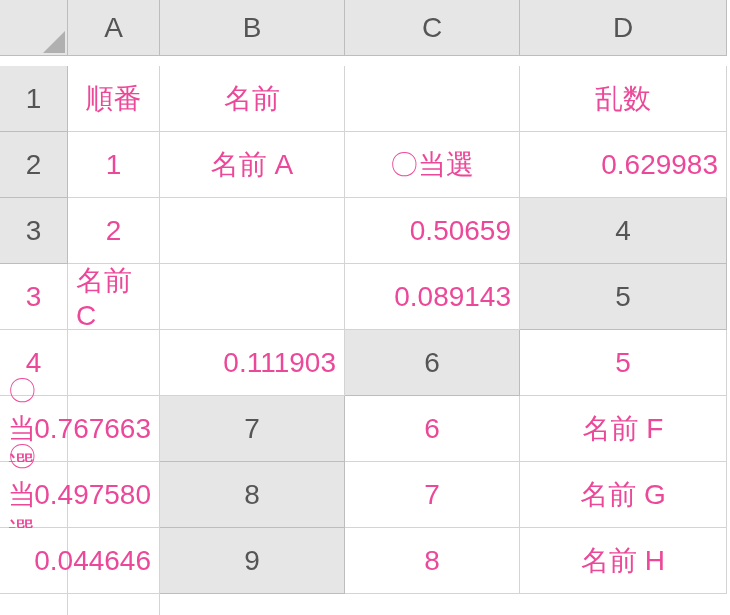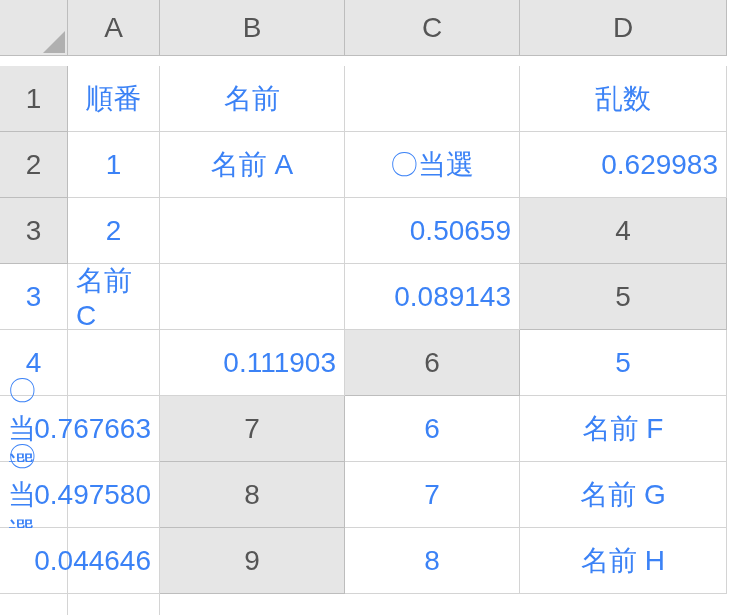--- a/index.html
+++ b/index.html
@@ -12,21 +12,21 @@
     display: grid;
     grid-template-columns: 68px 92px 185px 175px 207px;
     grid-auto-rows: 66px;
     width: 730px;
   }
   .sheet > div {
     box-sizing: border-box;
     display: flex;
     align-items: center;
     font-size: 28px;
-    color: #3b82f6;
+    color: #ec4899;
     border-right: 1px solid #d4d4d4;
     border-bottom: 1px solid #d4d4d4;
     padding: 0 8px;
     background: #ffffff;
   }
   
   .corner {
     background: #e6e6e6 !important;
     position: relative;
     border-right: 1px solid #bdbdbd !important;

